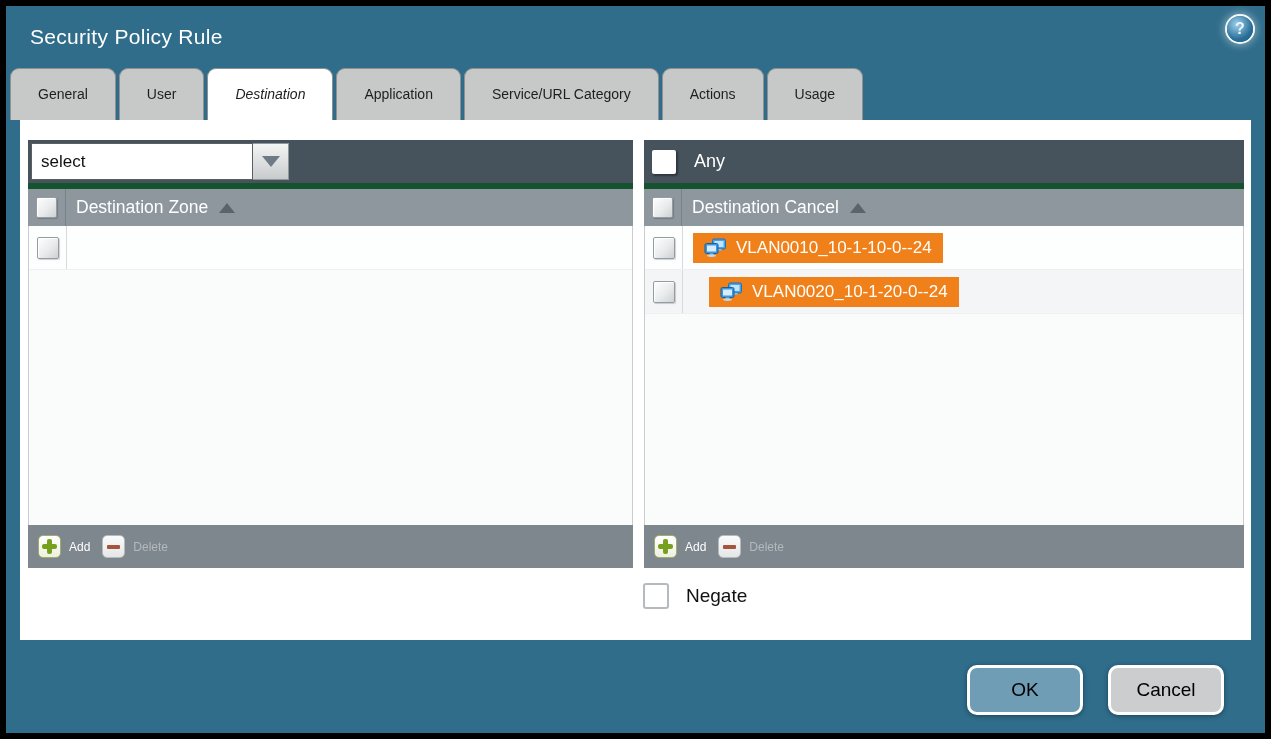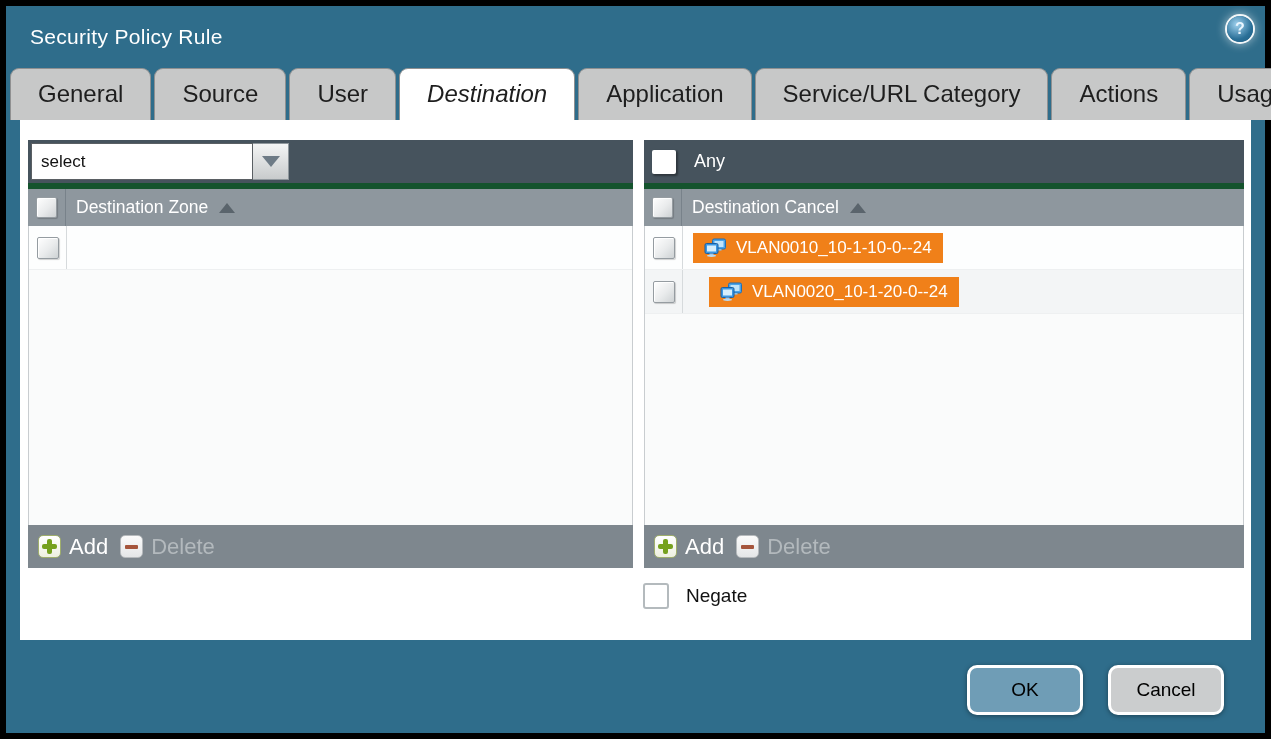--- a/index.html
+++ b/index.html
@@ -12,21 +12,21 @@
     color:#fff; letter-spacing:.3px; }
 
   .help-icon { position:absolute; right:12px; top:10px; width:26px; height:26px; border-radius:50%;
     background:radial-gradient(circle at 38% 32%, #9fd1ee, #2a6f97 62%, #1c5a80);
     box-shadow:0 0 0 2px rgba(255,255,255,.92), 0 0 9px 3px rgba(255,255,255,.45);
     color:#eaf6ff; font-size:16px; font-weight:bold; display:flex; align-items:center; justify-content:center;
     cursor:pointer; }
 
   .tab-strip { position:absolute; left:4px; top:62px; height:52px; display:flex; gap:3px; align-items:flex-end; }
   .tab { height:52px; line-height:50px; padding:0 27px; background:#c7c8c8; border:1px solid #8f9091;
-    border-bottom:none; border-radius:9px 9px 0 0; font-size:24px; color:#1e1e1e; cursor:pointer; white-space:nowrap;text-align:right; }
+    border-bottom:none; border-radius:9px 9px 0 0; font-size:14px; color:#1e1e1e; cursor:pointer; white-space:nowrap;text-align:right; }
   .tab.active { background:#fff;font-style:italic; }
 
   .content { position:absolute; left:14px; top:114px; width:1231px; height:520px; background:#fff; }
 
   .panel { position:absolute; display:flex; flex-direction:column; }
   .panel-left  { left:8px;   top:20px; width:605px; height:428px; }
   .panel-right { left:624px; top:20px; width:600px; height:428px; }
 
   .panel-top { height:43px; background:#46535d; display:flex; align-items:center; flex:0 0 auto; }
   .panel-left  .panel-top { padding-left:3px; }
@@ -60,21 +60,21 @@
   .row.alt { background:#f3f5f6;gap:16px; }
   .row .cb3d { width:22px; height:22px; }
 
   .tag { display:inline-flex; align-items:center; gap:9px; background:#f08019; color:#fff; font-size:17px;
     height:30px; padding:0 11px; margin-left:10px; cursor:pointer; white-space:nowrap; }
 
   .panel-bottom { height:43px; background:#7e878e; display:flex; align-items:center; gap:12px;
     padding-left:10px; flex:0 0 auto; }
   .bar-btn { display:flex; align-items:center; gap:8px; cursor:pointer; background:none; border:none;
     font-family:"Liberation Sans", sans-serif; }
-  .bar-btn .lbl { font-size:22px; }
+  .bar-btn .lbl { font-size:12px; }
   .btn-add .lbl { color:#fff; }
   .btn-delete .lbl { color:#b3b9bd; }
   .icon-plusbox { width:23px; height:23px; border-radius:5px; background:linear-gradient(#ffffff,#eef0e0);
     border:1px solid #9fae6d; position:relative; flex:0 0 auto; }
   .icon-plusbox::before, .icon-plusbox::after { content:""; position:absolute; background:#76a11e; border-radius:2px; }
   .icon-plusbox::before { width:15px; height:5px; left:3px; top:8px; }
   .icon-plusbox::after  { width:5px; height:15px; left:8px; top:3px; }
   .icon-minusbox { width:23px; height:23px; border-radius:5px; background:linear-gradient(#fbfbfb,#e4e6e7);
     border:1px solid #b6babd; position:relative; flex:0 0 auto; }
   .icon-minusbox::before { content:""; position:absolute; background:#a5553c; border-radius:1px;
@@ -95,21 +95,20 @@
 </head>
 <body>
 
 <div class="dialog">
 
   <div class="dialog-title">Security Policy Rule</div>
   <div class="help-icon">?</div>
 
   <div class="tab-strip">
     <div class="tab">General</div>
-    <div class="tab">Source</div>
     <div class="tab">User</div>
     <div class="tab active">Destination</div>
     <div class="tab">Application</div>
     <div class="tab">Service/URL Category</div>
     <div class="tab">Actions</div>
     <div class="tab">Usage</div>
   </div>
 
   <div class="content">
 

